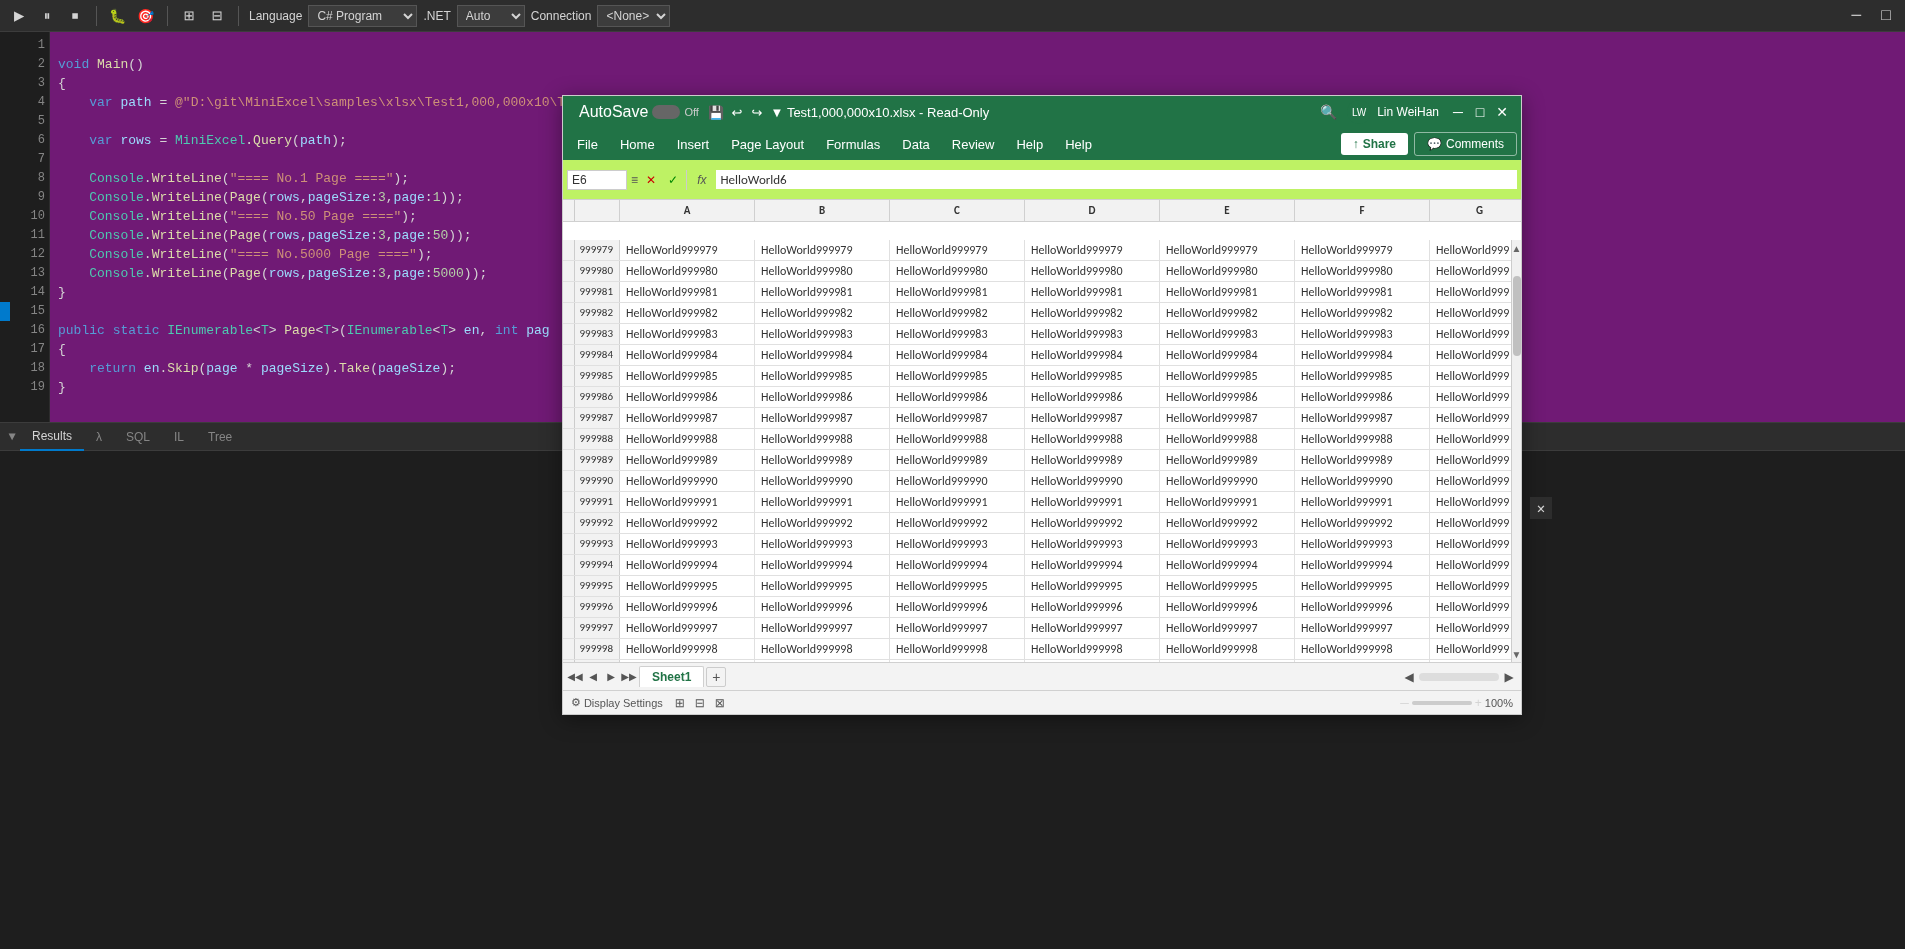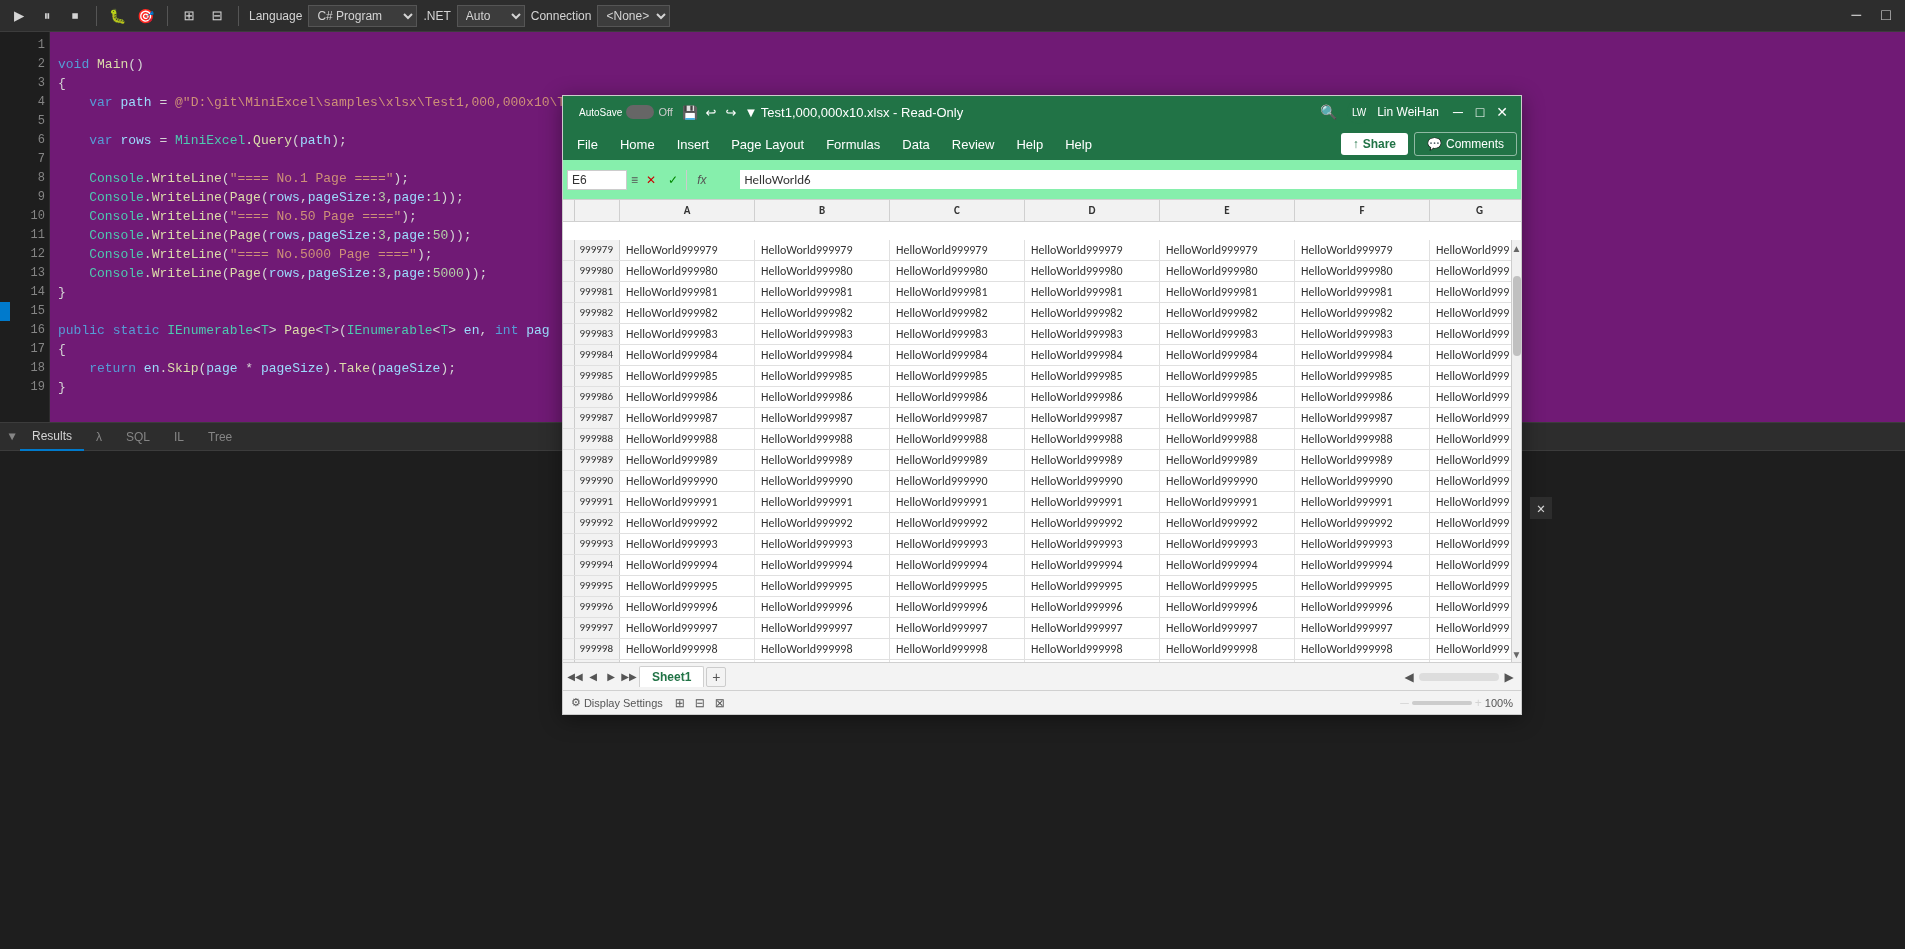--- a/index.html
+++ b/index.html
@@ -92,25 +92,25 @@
     .excel-menu {
       height: 32px; background: #217346; display: flex; align-items: center;
       padding: 0 4px; gap: 2px;
     }
     .menu-item { padding: 4px 10px; font-size: 13px; color: white; cursor: pointer; border-radius: 3px; }
     .share-btn { margin-left: auto; background: white; color: #217346; border: none; padding: 4px 12px; border-radius: 3px; font-size: 12px; cursor: pointer; font-weight: 600; display: flex; align-items: center; gap: 4px; }
     .comments-btn { background: transparent; color: white; border: 1px solid rgba(255,255,255,0.5); padding: 4px 12px; border-radius: 3px; font-size: 12px; cursor: pointer; display: flex; align-items: center; gap: 4px; }
 
     
     .formula-bar {
-      height: 40px; background: #86efac; display: flex; align-items: center;
+      height: 40px; background: #bef264; display: flex; align-items: center;
       border-bottom: 1px solid #d0d0d0; padding: 0 4px; gap: 4px;
     }
     .cell-ref { width: 60px; border: 1px solid #ccc; padding: 2px 4px; font-size: 12px; color: #333; font-family: 'Segoe UI', sans-serif; }
-    .formula-input { flex: 1; border: none; outline: none; font-size: 13px; color: #333; padding: 2px 4px; font-family: 'Calibri', sans-serif; margin-left: 24px; }
+    .formula-input { flex: 1; border: none; outline: none; font-size: 13px; color: #333; padding: 2px 4px; font-family: 'Calibri', sans-serif; }
 
     
     .grid-container { flex: 1; overflow: hidden; display: flex; flex-direction: column; }
     .grid-header {
       display: flex; background: #f2f2f2; border-bottom: 1px solid #d0d0d0;
       font-size: 11px; color: #333; font-weight: 600; user-select: none;
     }
     .grid-corner { width: 45px; min-width: 45px; border-right: 1px solid #d0d0d0; background: #f2f2f2; }
     .col-header {
       width: 135px; min-width: 135px; text-align: center; padding: 4px 2px;
@@ -263,21 +263,21 @@
     </div>
     <div class="tab-content"></div>
   </div>
 
 </div>
 
 <div class="excel-overlay">
 
   <div class="excel-title">
     <div class="autosave-area">
-      <span style="font-size:10px; color:white;">AutoSave</span>
+      <span style="font-size:16px; color:white;">AutoSave</span>
       <span class="toggle-off"></span>
       <span style="font-size:11px; color:#ccc;text-align:right;">Off</span>
     </div>
     <div class="ribbon-btn" style="color:white;">💾</div>
     <div class="ribbon-btn" style="color:white;">↩</div>
     <div class="ribbon-btn" style="color:white;">↪</div>
     <div class="ribbon-btn" style="color:white;">▼</div>
     <div class="file-name-area" style="color:white;">Test1,000,000x10.xlsx - Read-Only</div>
     <div class="search-btn" style="color:white; font-size:14px;">🔍</div>
     <div class="user-area">

